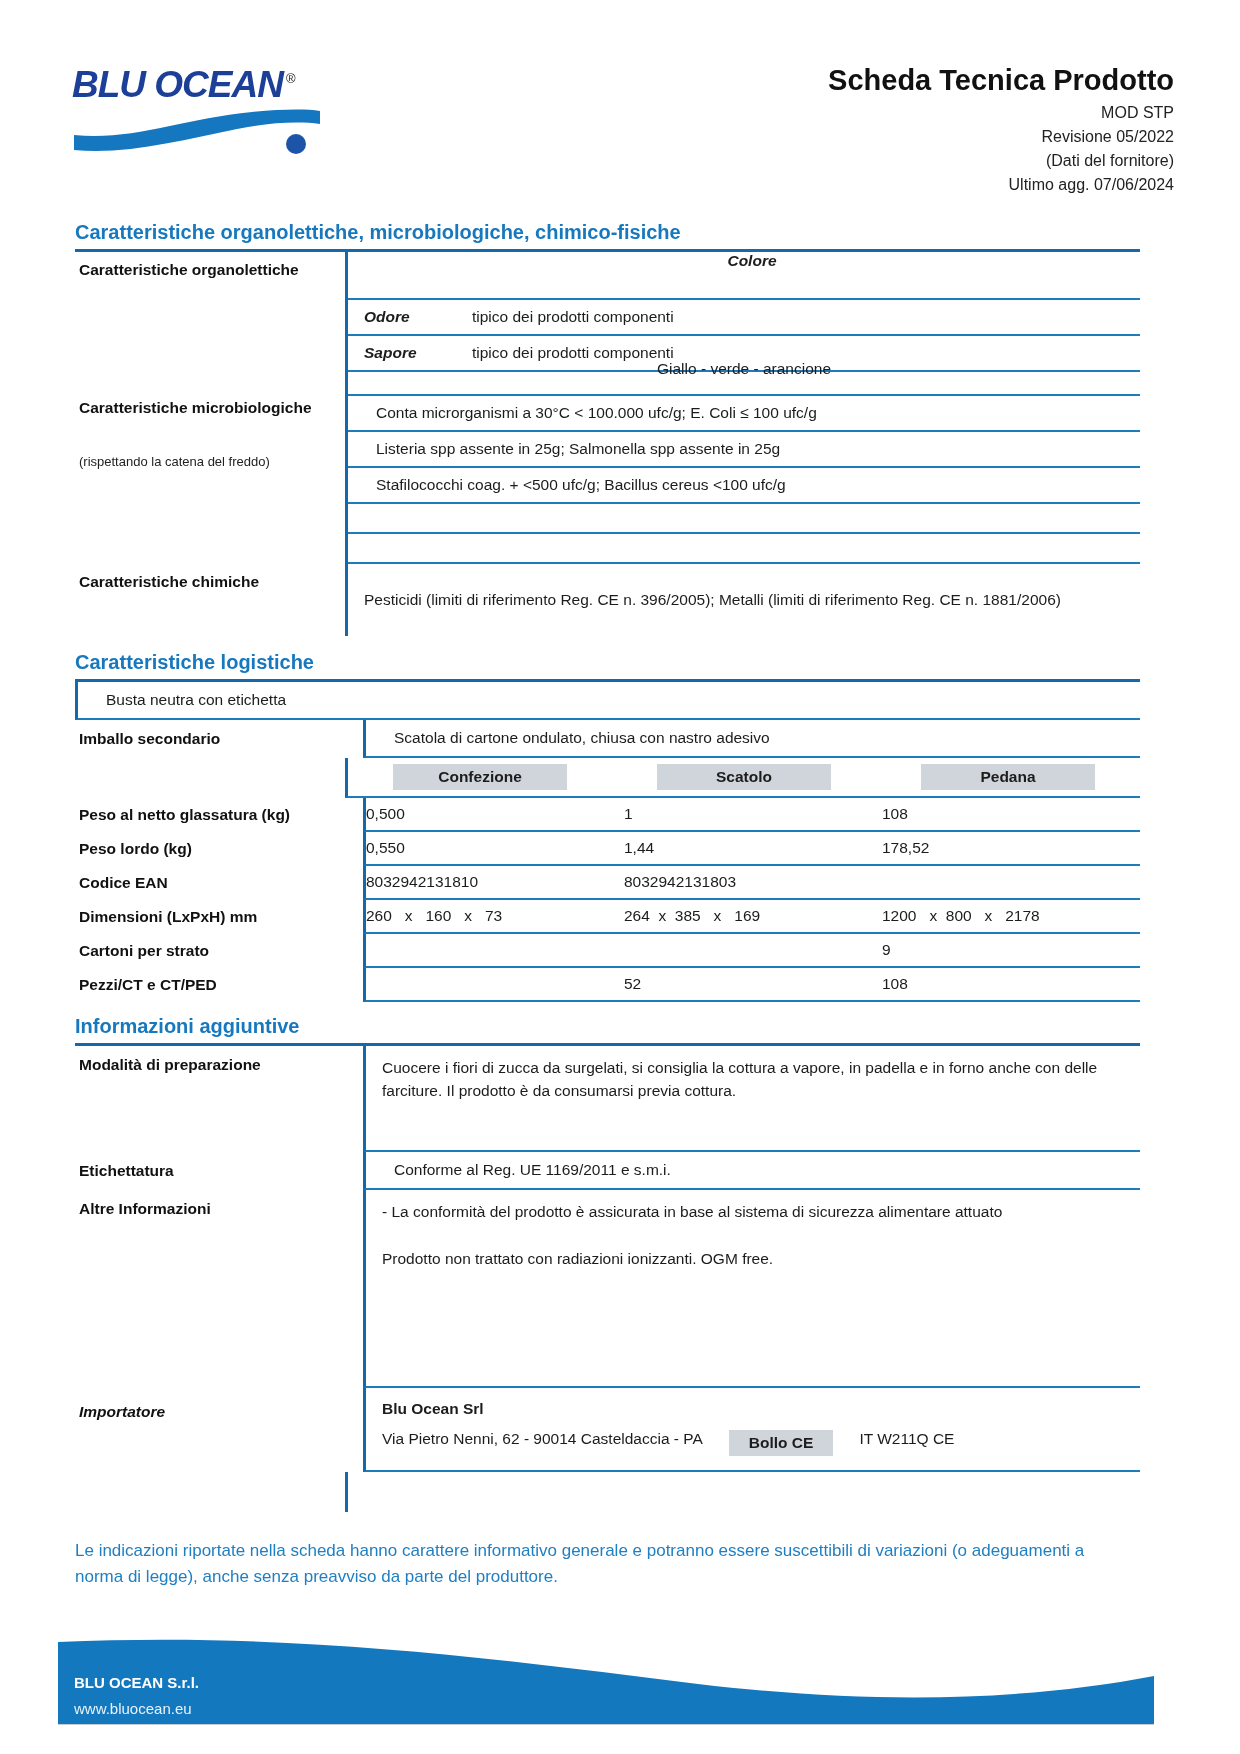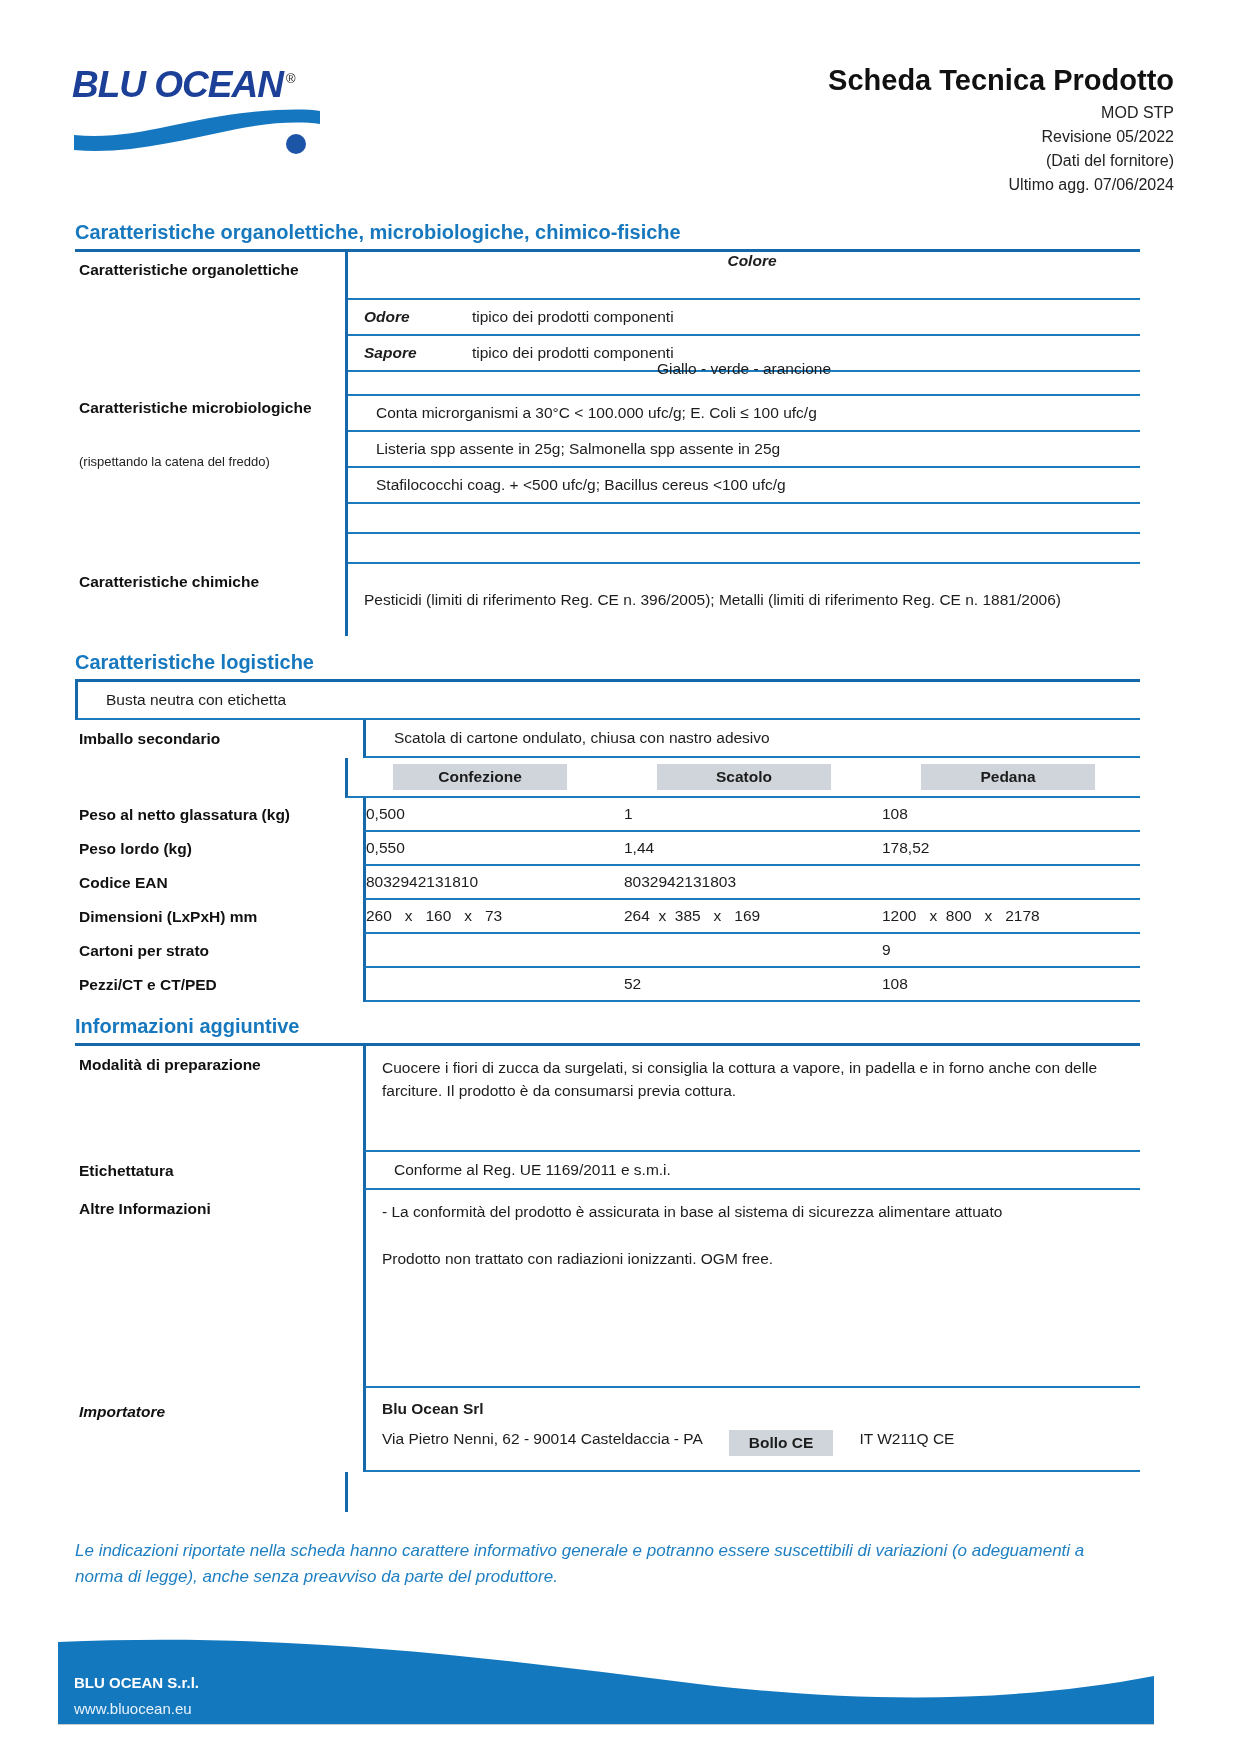--- a/index.html
+++ b/index.html
@@ -46,21 +46,21 @@
   .hbox{min-width:150px;padding:4px 12px;background:#d0d5db;font-weight:bold;font-size:15.5px;text-align:center;}
   .dim{white-space:pre;}
   .block{display:block;align-items:flex-start;}
   .p1{margin:10px 0 0 0;padding:0 30px 0 16px;font-size:15.5px;line-height:1.5;}
   .p2{margin:24px 0 0 0;padding:0 30px 0 16px;font-size:15.5px;line-height:1.5;}
   .imp-company{display:block;margin:12px 0 0 0;padding-left:16px;font-weight:bold;font-size:15.5px;}
   .imp-line{display:flex;align-items:flex-start;margin-top:12px;padding-left:16px;gap:26px;}
   .bollo{background:#d0d5db;font-weight:bold;padding:4px 20px;font-size:15.5px;}
   .bolloval{font-size:15.5px;}
   
-  .disclaimer{margin:26px 0 0 0;width:1010px;font-style:italic;font-size:17px;line-height:1.55;color:#1e7fc2;}
+  .disclaimer{margin:26px 0 0 0;width:1010px;font-size:17px;line-height:1.55;color:#1e7fc2;}
   .band{position:absolute;left:58px;top:1632px;width:1096px;height:92px;}
   .band svg{display:block;}
   .band-company{position:absolute;left:16px;top:42px;color:#fff;font-weight:bold;font-size:15px;}
   .band-site{position:absolute;left:16px;top:68px;color:rgba(255,255,255,.9);font-size:15px;}
   .band-underline{position:absolute;left:0;right:0;top:92px;height:1px;background:#c6cdd2;}
 </style>
 </head>
 <body>
 
 <div class="page">

